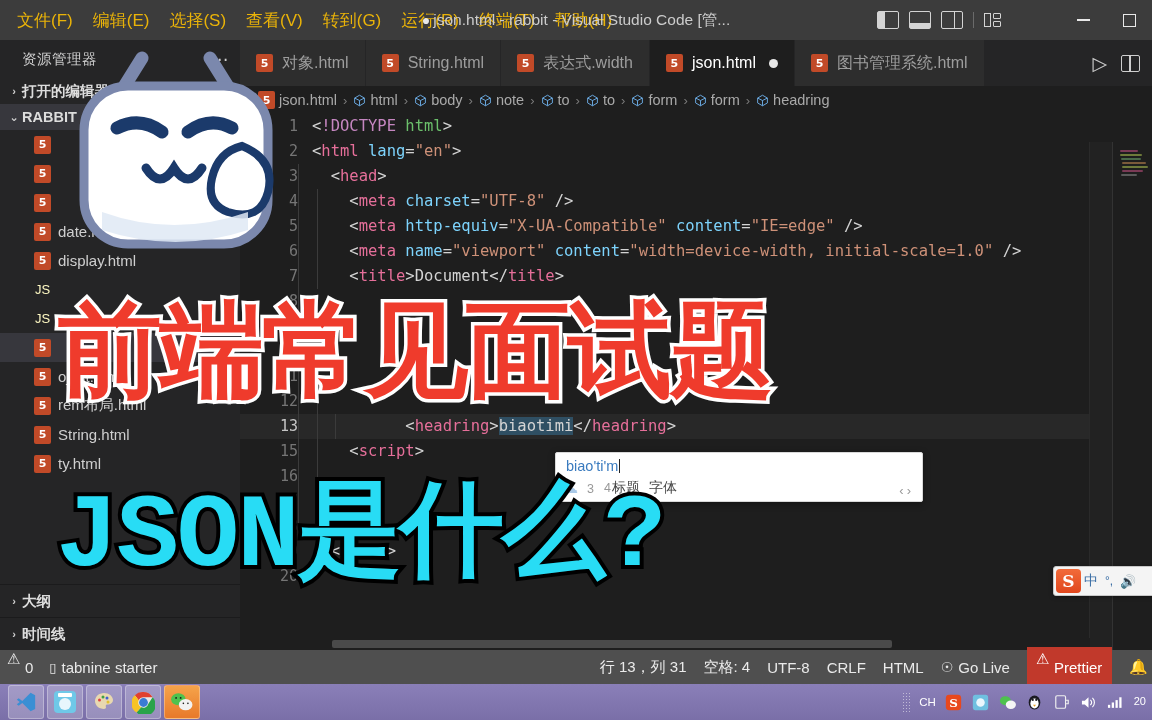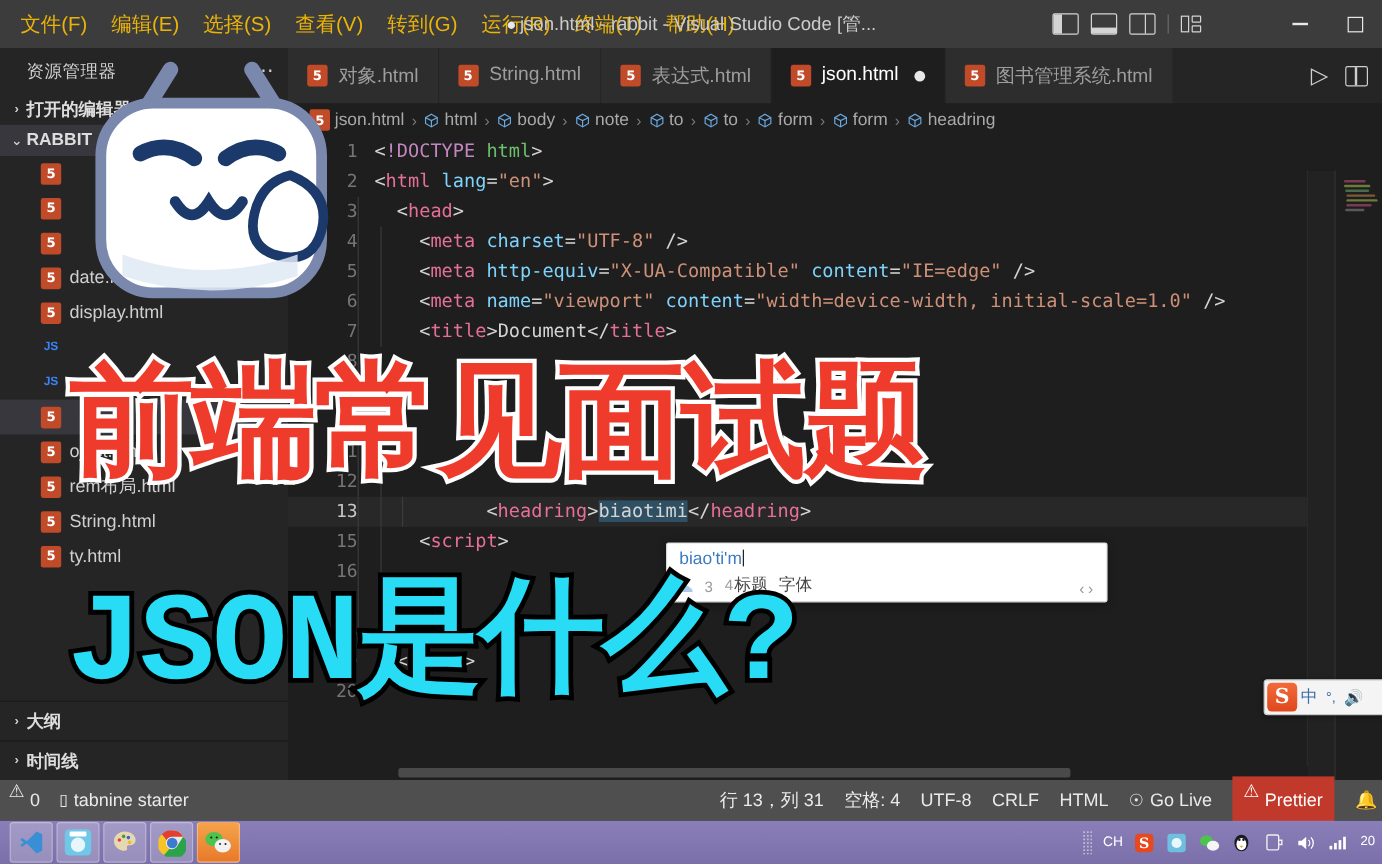--- a/index.html
+++ b/index.html
@@ -130,21 +130,21 @@
   .file-row.sel { background: #37373d; }
   .ico-html {
     width: 17px; height: 18px; flex: none;
     background: #c14a28; border-radius: 2px;
     color: #fff; font-size: 11px; font-weight: bold;
     display: flex; align-items: center; justify-content: center;
     font-family: "DejaVu Sans", sans-serif;
   }
   .ico-js {
     width: 17px; height: 18px; flex: none;
-    color: #3b82f6; font-size: 10px; font-weight: bold;
+    color: #fef9c3; font-size: 13px; font-weight: normal;
     display: flex; align-items: center; justify-content: center;
   }
   .side-bottom {
     position: absolute; left: 0; bottom: 0; width: 240px;
   }
   .side-bottom .side-row { height: 32px; border-top: 1px solid #1b1b1c; }
 
   
   .editor {
     position: absolute; left: 240px; top: 40px;
@@ -526,21 +526,21 @@
       <div class="tab">
         <span class="ico-html">5</span>
         <span>对象.html</span>
       </div>
       <div class="tab">
         <span class="ico-html">5</span>
         <span>String.html</span>
       </div>
       <div class="tab">
         <span class="ico-html">5</span>
-        <span>表达式.html</span>
+        <span>表达式.width</span>
       </div>
       <div class="tab active">
         <span class="ico-html">5</span>
         <span>json.html</span>
         <span class="dot"></span>
       </div>
       <div class="tab">
         <span class="ico-html">5</span>
         <span>图书管理系统.html</span>
       </div>

